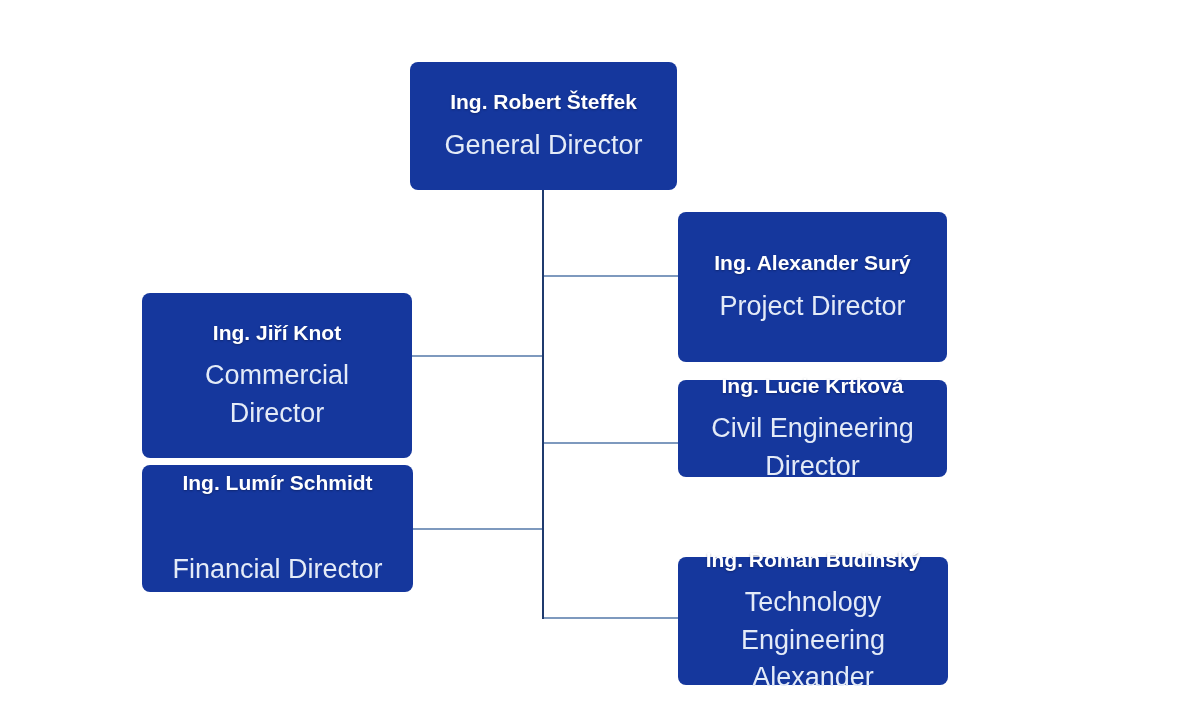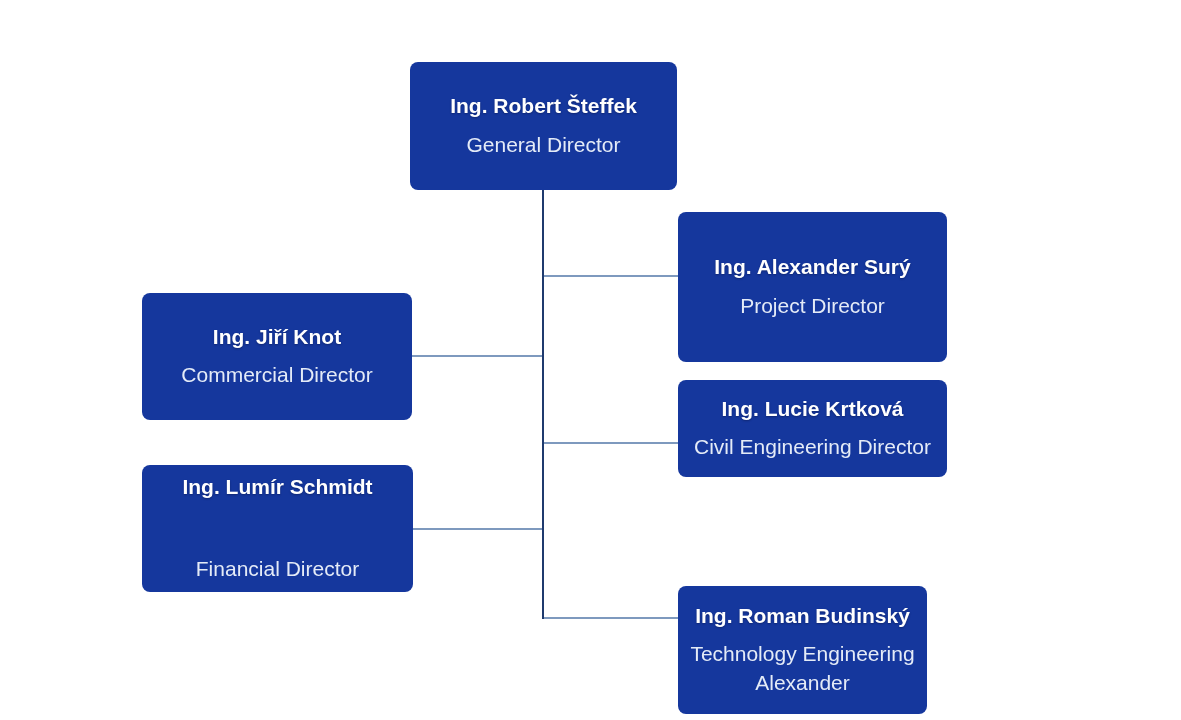--- a/index.html
+++ b/index.html
@@ -29,43 +29,43 @@
   }
   .org-node .node-name {
     color: var(--name-color, #ffffff);
     font-weight: bold;
     font-size: 21px;
     line-height: 1.3;
     text-shadow: 0 1px 2px rgba(10, 20, 60, 0.45);
   }
   .org-node .node-title {
     color: var(--title-color, #E4EBF7);
-    font-size: 21px;
+    font-size: 27px;
     line-height: 1.38;
     margin-top: 11px;
     max-width: 248px;
   }
   .connector {
     position: absolute;
   }
   .connector.trunk {
     width: 2px;
     background: var(--trunk-color, #1F3A6E);
   }
   .connector.branch {
     height: 2px;
     background: var(--branch-color, #7E99BE);
   }
   
   #node-general    { left: 410px; top: 62px;  width: 267px; height: 128px; }
   #node-project    { left: 678px; top: 212px; width: 269px; height: 150px; }
-  #node-commercial { left: 142px; top: 293px; width: 270px; height: 127px; }
+  #node-commercial { left: 142px; top: 293px; width: 270px; height: 165px; }
   #node-civil      { left: 678px; top: 380px; width: 269px; height: 97px; }
   #node-financial  { left: 142px; top: 465px; width: 271px; height: 127px; gap: 44px; }
-  #node-technology { left: 678px; top: 586px; width: 249px; height: 128px; }
+  #node-technology { left: 678px; top: 557px; width: 270px; height: 128px; }
   
   #trunk-line          { left: 542px; top: 190px; height: 429px; }
   #branch-project      { left: 544px; top: 275px; width: 134px; }
   #branch-commercial   { left: 412px; top: 355px; width: 130px; }
   #branch-civil        { left: 544px; top: 442px; width: 134px; }
   #branch-financial    { left: 413px; top: 528px; width: 129px; }
   #branch-technology   { left: 544px; top: 617px; width: 134px; }
 </style>
 </head>
 <body>

